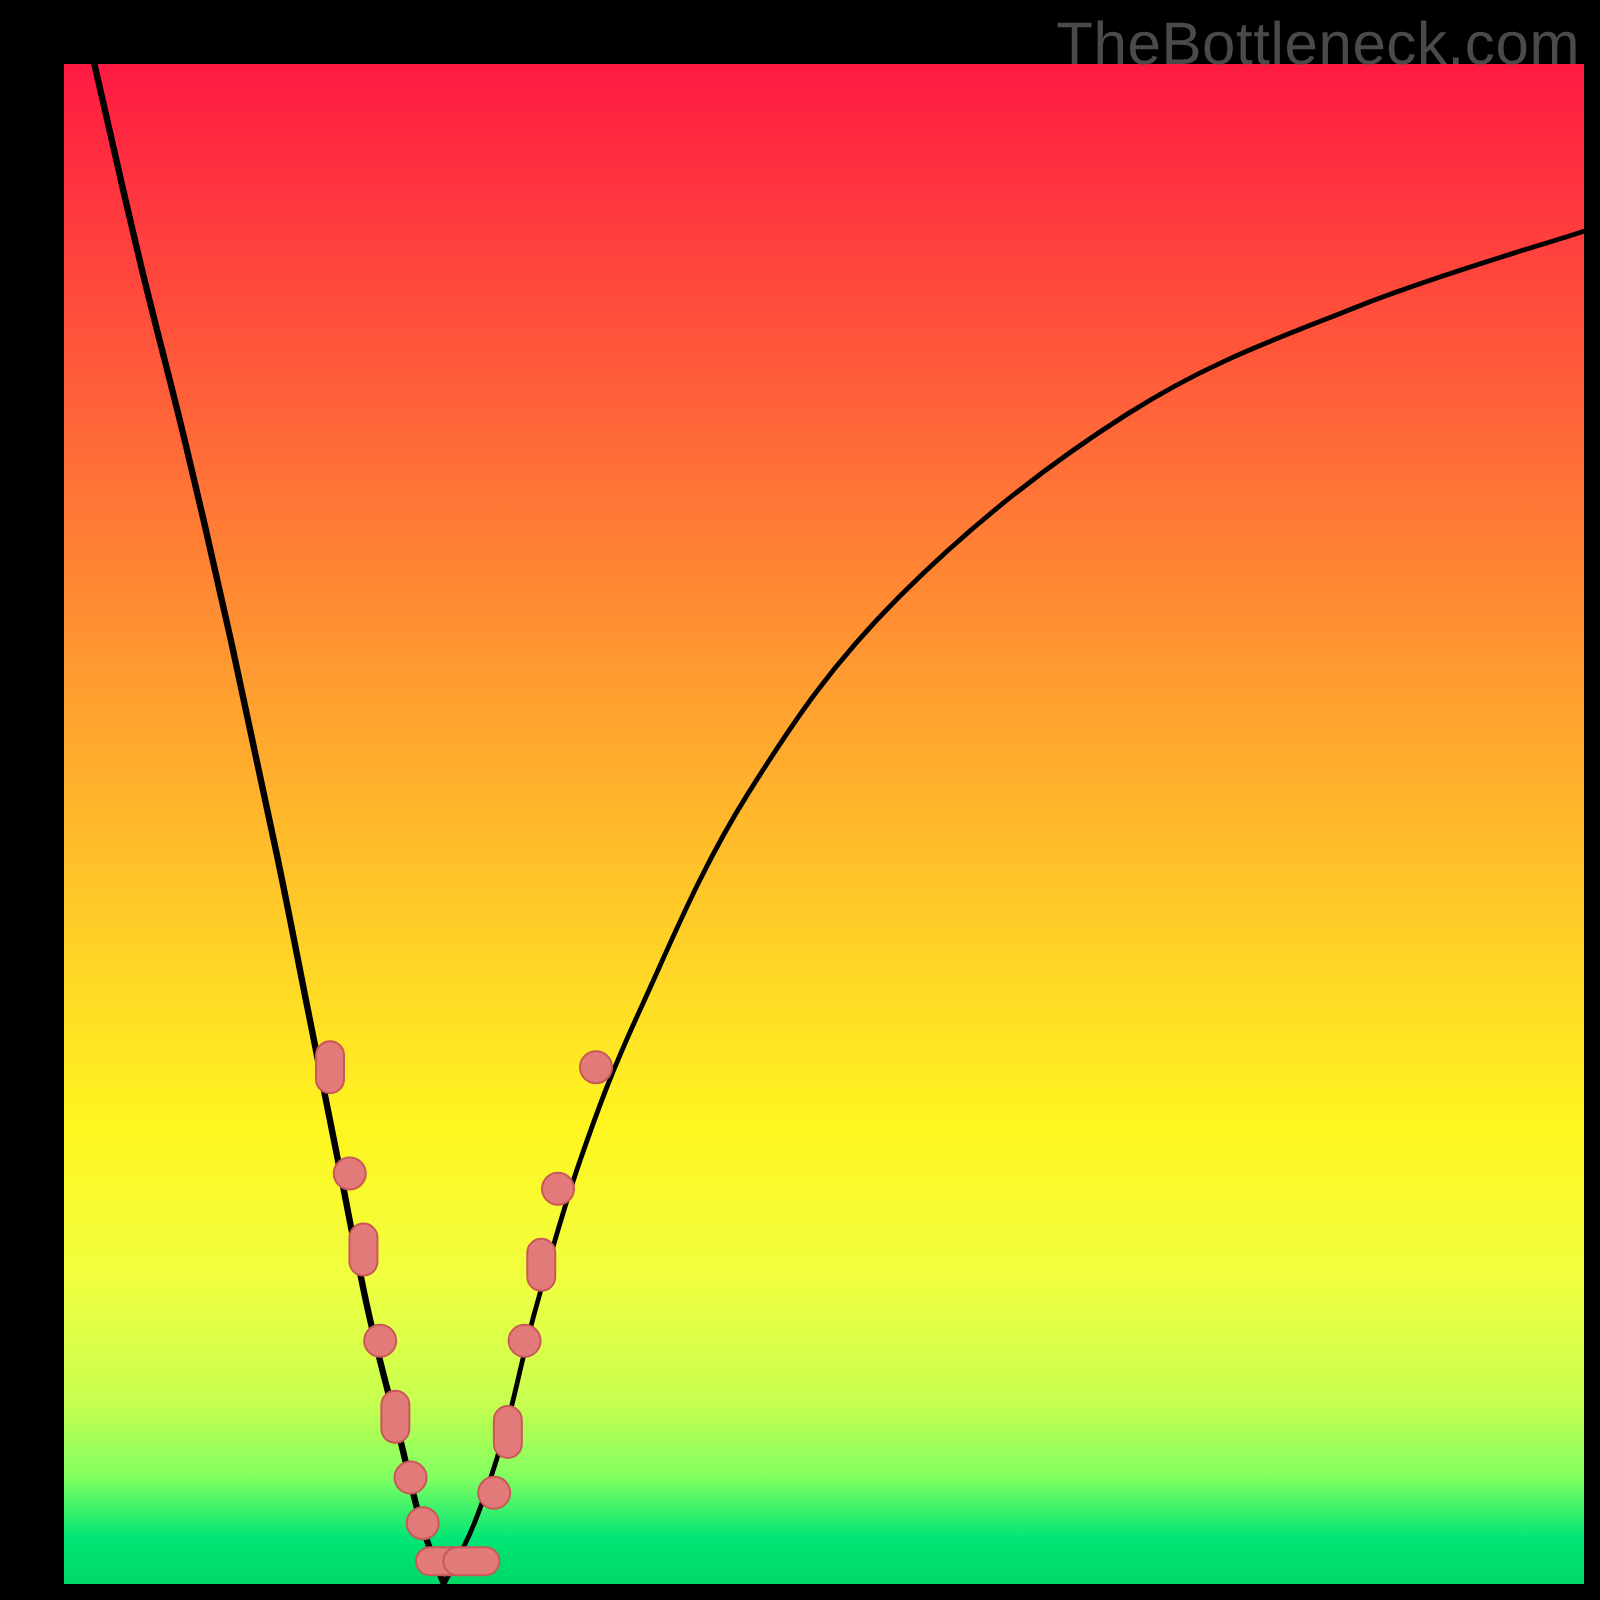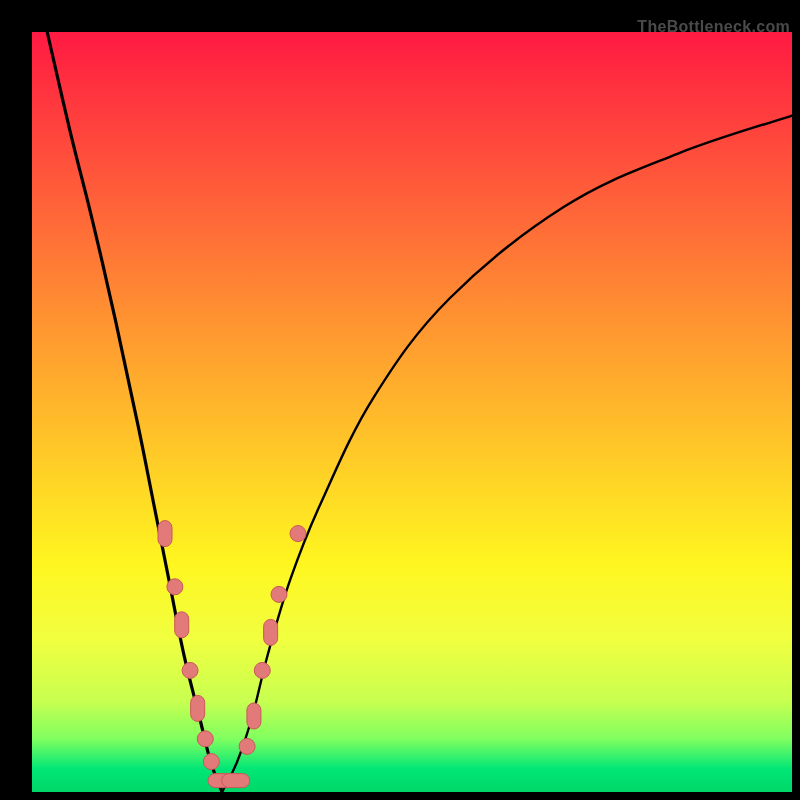--- a/index.html
+++ b/index.html
@@ -35,25 +35,24 @@
       #c8ff50 88%,
       #80ff60 93%,
       #00e676 97%,
       #00d868 100%);
   }
   .watermark {
     position: absolute;
     top: 6px;
     right: 10px;
     color: #4a4a4a;
-    font-size: 16px;
-    font-weight: 700;
+    font-size: 30px;
+    font-weight: 400;
     letter-spacing: 0.3px;
     z-index: 10;
-    margin-top: 12px;
   }
   svg.curves {
     position: absolute;
     left: 0; top: 0;
     width: 760px;
     height: 760px;
     overflow: visible;
   }
 </style>
 </head>

